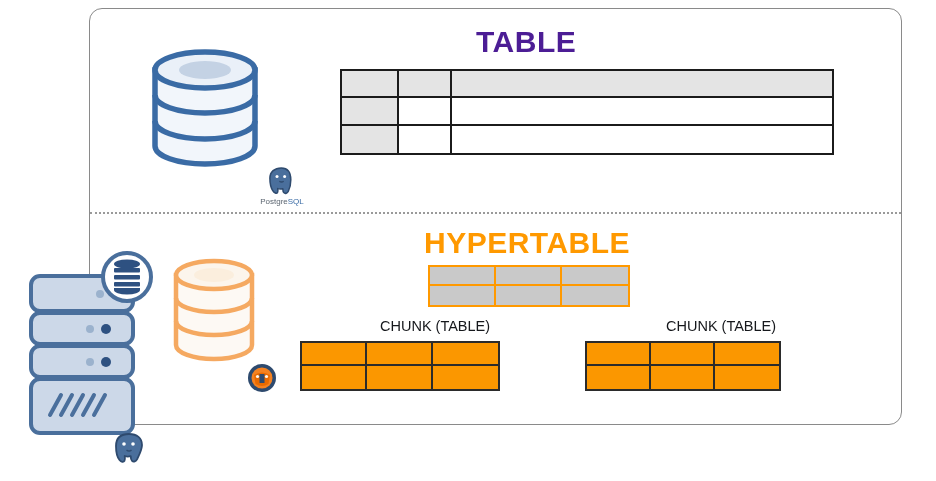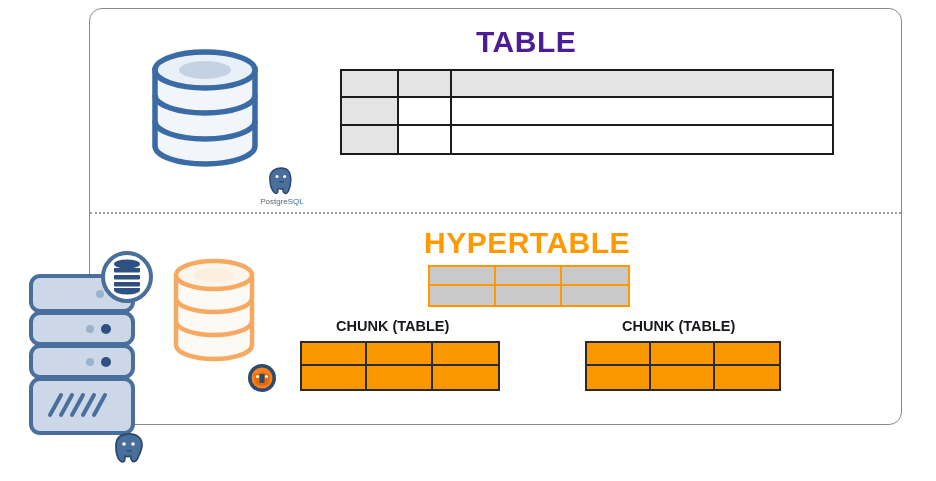--- a/index.html
+++ b/index.html
@@ -123,23 +123,24 @@
   }
   .chunk-grid .grid-cell.col-last { border-right: none; }
   .chunk-grid .grid-cell.row-last { border-bottom: none; }
 
   #chunk-grid-0 { left: 300px; top: 341px; width: 200px; }
   #chunk-grid-1 { left: 585px; top: 341px; width: 196px; }
 
   .chunk-label {
     position: absolute;
     font-size: 14.5px;
-    font-weight: bold;
+    font-weight: normal;
     color: #16181c;
     white-space: nowrap;
+    margin-left: 44px;
   }
   #chunk-label-0 { left: 336px; top: 318px; }
   #chunk-label-1 { left: 622px; top: 318px; }
 
   
   .db-cylinder { position: absolute; }
 
   #db-cylinder-postgres { left: 150px; top: 44px; width: 110px; height: 128px; }
   #db-cylinder-timescale { left: 172px; top: 255px; width: 84px; height: 112px; }
 

